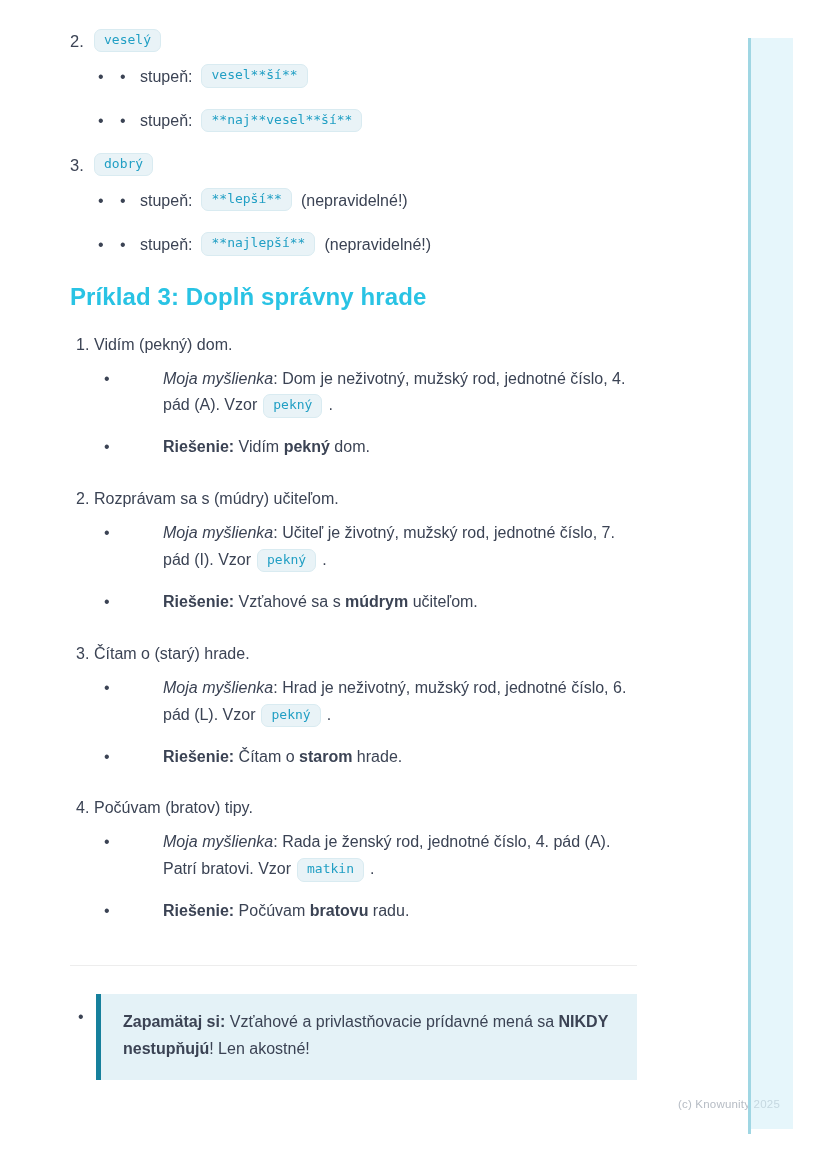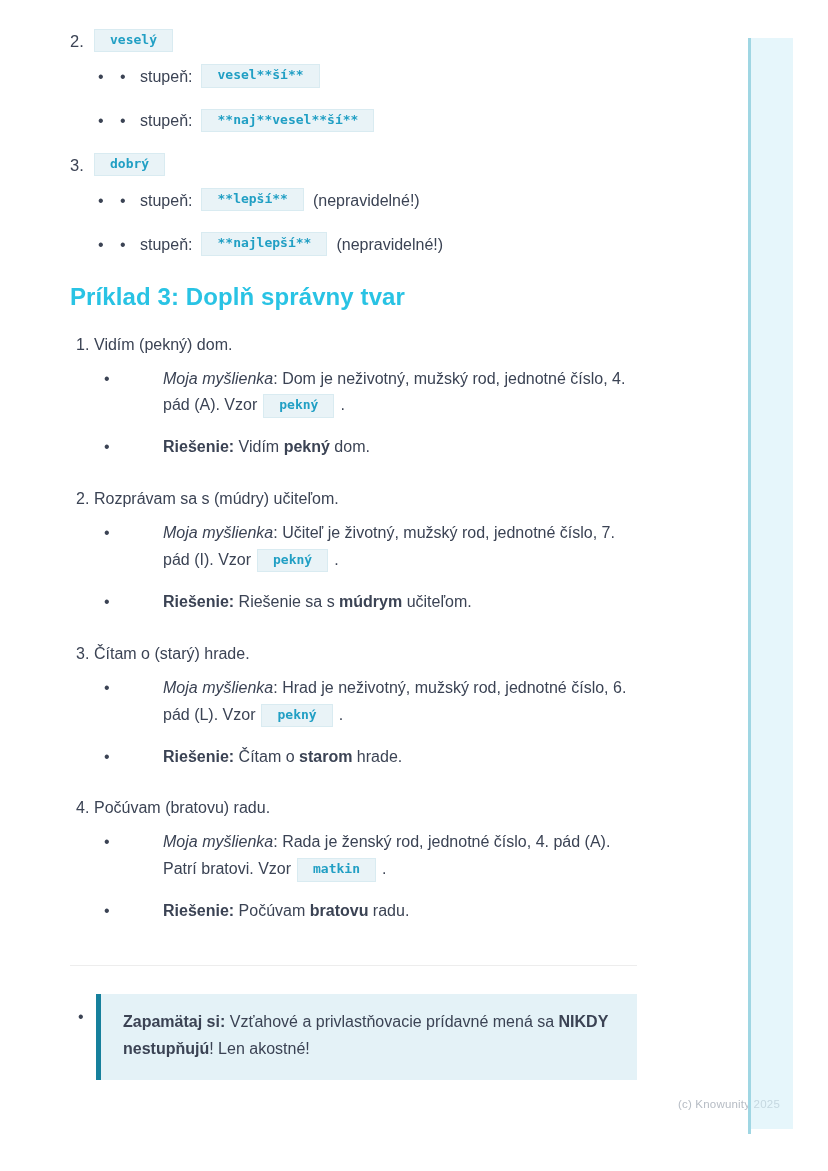--- a/index.html
+++ b/index.html
@@ -21,25 +21,25 @@
     top: 30px;
     width: 567px;
     font-size: 16px;
   }
 
   
   .code-badge {
     display: inline-block;
     background: #e9f3f7;
     border: 1px solid #d9ebf1;
-    border-radius: 0;
-    padding: 2px 15px 3px;
+    border-radius: 7px;
+    padding: 2px 9px 3px;
     font-family: "DejaVu Sans Mono", "Liberation Mono", monospace;
     font-size: 13px;
-    font-weight: bold;
+    font-weight: normal;
     color: #219fc4;
     line-height: 1.25;
     white-space: nowrap;
     position: relative;
     top: -1px;
   }
 
   
   .grade-list { list-style: none; }
   .grade-item { margin-bottom: 14px; }
@@ -179,21 +179,21 @@
             <span class="dot1">•</span>
             <span class="dot2">•</span>
             <span class="step-label">stupeň:</span>
             <span class="code-badge">**najlepší**</span>
             <span class="step-note">(nepravidelné!)</span>
           </li>
         </ul>
       </li>
     </ol>
 
-    <h2 class="h2">Príklad 3: Doplň správny tvar</h2>
+    <h2 class="h2">Príklad 3: Doplň správny hrade</h2>
 
     <ol class="ex-list">
 
       <li class="ex-item">
         <div class="ex-head">
           <span class="ex-num">1.</span>
           <span>Vidím (pekný) dom.</span>
         </div>
         <ul class="ex-sub">
           <li class="thought">
@@ -212,21 +212,21 @@
           <span class="ex-num">2.</span>
           <span>Rozprávam sa s (múdry) učiteľom.</span>
         </div>
         <ul class="ex-sub">
           <li class="thought">
             <span class="li-dot">•</span>
             <span class="li-body"><span class="italic">Moja myšlienka</span><span>: Učiteľ je životný, mužský rod, jednotné číslo, 7. pád (I). Vzor</span><span class="code-badge vzor-badge">pekný</span><span>.</span></span>
           </li>
           <li>
             <span class="li-dot">•</span>
-            <span class="li-body"><span class="bold">Riešenie:</span><span> Riešenie sa s </span><span class="bold">múdrym</span><span> učiteľom.</span></span>
+            <span class="li-body"><span class="bold">Riešenie:</span><span> Vzťahové sa s </span><span class="bold">múdrym</span><span> učiteľom.</span></span>
           </li>
         </ul>
       </li>
 
       <li class="ex-item">
         <div class="ex-head">
           <span class="ex-num">3.</span>
           <span>Čítam o (starý) hrade.</span>
         </div>
         <ul class="ex-sub">
@@ -237,21 +237,21 @@
           <li>
             <span class="li-dot">•</span>
             <span class="li-body"><span class="bold">Riešenie:</span><span> Čítam o </span><span class="bold">starom</span><span> hrade.</span></span>
           </li>
         </ul>
       </li>
 
       <li class="ex-item">
         <div class="ex-head">
           <span class="ex-num">4.</span>
-          <span>Počúvam (bratovu) radu.</span>
+          <span>Počúvam (bratov) tipy.</span>
         </div>
         <ul class="ex-sub">
           <li class="thought">
             <span class="li-dot">•</span>
             <span class="li-body"><span class="italic">Moja myšlienka</span><span>: Rada je ženský rod, jednotné číslo, 4. pád (A). Patrí bratovi. Vzor</span><span class="code-badge vzor-badge">matkin</span><span>.</span></span>
           </li>
           <li>
             <span class="li-dot">•</span>
             <span class="li-body"><span class="bold">Riešenie:</span><span> Počúvam </span><span class="bold">bratovu</span><span> radu.</span></span>
           </li>

